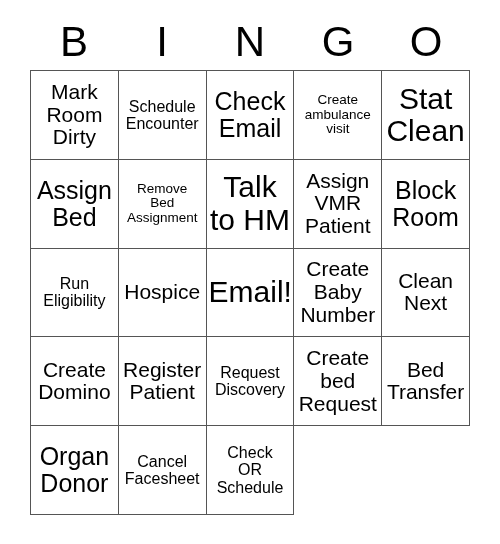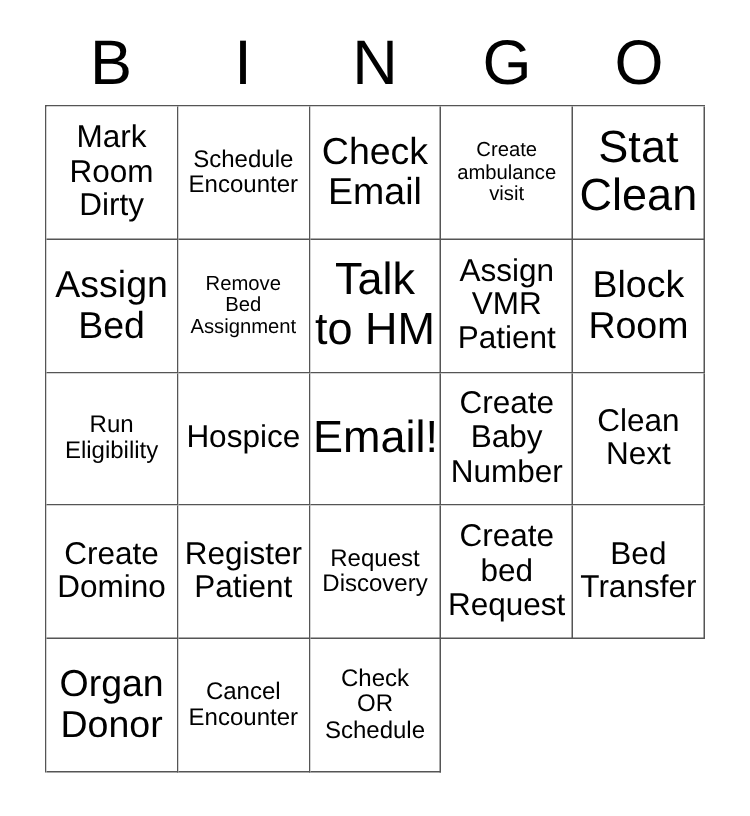--- a/index.html
+++ b/index.html
@@ -187,21 +187,21 @@
     <div class="cell sz-md">
       <span class="cell-text">Bed
 Transfer</span>
     </div>
     <div class="cell sz-lg">
       <span class="cell-text">Organ
 Donor</span>
     </div>
     <div class="cell sz-sm">
       <span class="cell-text">Cancel
-Encounter</span>
+Facesheet</span>
     </div>
     <div class="cell sz-sm">
       <span class="cell-text">Check
 OR
 Schedule</span>
     </div>
 
   </div>
 </div>
 

